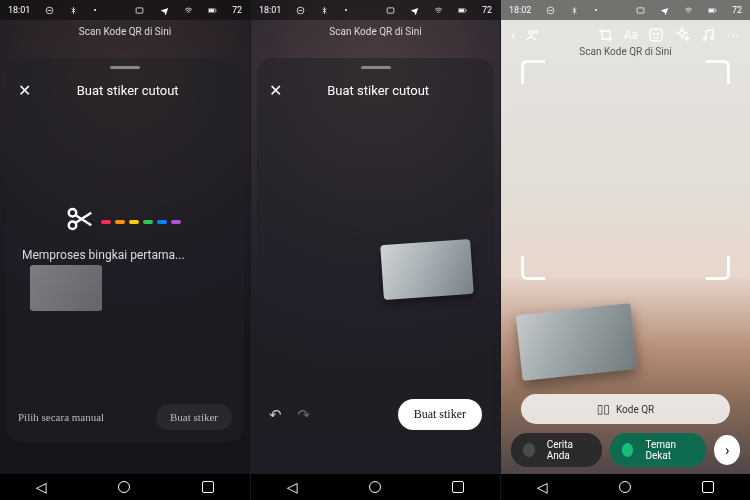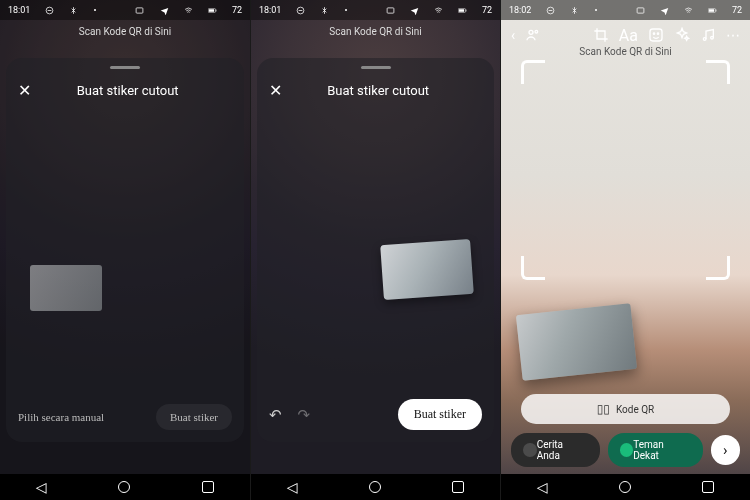--- a/index.html
+++ b/index.html
@@ -159,21 +159,21 @@
     background: rgba(255,255,255,0.82);
     display: flex; align-items: center; justify-content: center;
     gap: 6px; font-size: 10px; color: #333; z-index: 22;
   }
 
   .share-row {
     position: absolute; left: 10px; right: 10px; bottom: 34px;
     height: 32px; display: flex; gap: 8px; align-items: center; z-index: 30;
   }
   .chip {
-    display: flex; align-items: center; gap: 0;
+    display: flex; align-items: center; gap: 12px;
     border-radius: 16px; padding: 6px 12px; font-size: 10px; color: #fff;
     background: #2b2b2b;
   }
   .chip .dot { width: 14px; height: 14px; border-radius: 50%; background: #4b4b4b; }
   .chip.green { background: #0f6b4f; }
   .chip.green .dot { background: #1abc7b; }
   .fwd-btn {
     width: 30px; height: 30px; border-radius: 50%; background: #fff;
     display: flex; align-items: center; justify-content: center; color: #111; font-size: 15px;
   }
@@ -245,20 +245,33 @@
 
   <div class="sheet">
     <div class="sheet-handle"></div>
     <div class="sheet-header">
       <span class="close">✕</span>
       <span class="title">Buat stiker cutout</span>
     </div>
 
     <div class="scr1-thumb"></div>
 
+    <div class="sheet-center">
+      <div class="scissors">
+        <svg viewBox="0 0 24 24" fill="none" stroke="#fff" stroke-width="2">
+          <circle cx="6" cy="7" r="3"></circle>
+            <circle cx="6" cy="17" r="3"></circle>
+          <path d="M8.5 9L21 17M8.5 15L21 7"></path>
+        </svg>
+        <span class="dash-line">
+          <span style="background:#ff2d55"></span><span style="background:#ff9500"></span><span style="background:#ffcc00"></span><span style="background:#34c759"></span><span style="background:#0a84ff"></span><span style="background:#af52de"></span>
+        </span>
+      </div>
+      <div class="processing-text">Memproses bingkai pertama...</div>
+    </div>
 
     <div class="sheet-bottom">
       <span class="ghost-link">Pilih secara manual</span>
       <span class="ghost-pill">Buat stiker</span>
     </div>
   </div>
 
   <div class="navbar">
     <span>◁</span>
     <span class="ci"></span>
@@ -403,21 +416,21 @@
           <path d="M3 20c0-3 3-5 6-5s6 2 6 5"></path>
           <circle cx="17" cy="7" r="2"></circle>
         </svg>
       </span>
     <span class="spacer"></span>
     <span class="tb">
         <svg viewBox="0 0 24 24" fill="none" stroke="#fff" stroke-width="2">
           <path d="M6 2v16h16M2 6h16v16"></path>
         </svg>
       </span>
-    <span class="tb" style="font-weight:400;font-size:16px">Aa</span>
+    <span class="tb" style="font-weight:400;font-size:12px">Aa</span>
     <span class="tb">
         <svg viewBox="0 0 24 24" fill="none" stroke="#fff" stroke-width="2">
           <rect x="3" y="3" width="18" height="18" rx="4"></rect>
           <circle cx="9" cy="10" r="1" fill="#fff"></circle>
           <circle cx="15" cy="10" r="1" fill="#fff"></circle>
           <path d="M8 15c1 1.5 2.5 2 4 2s3-.5 4-2"></path>
         </svg>
       </span>
     <span class="tb">
         <svg viewBox="0 0 24 24" fill="none" stroke="#fff" stroke-width="2">

